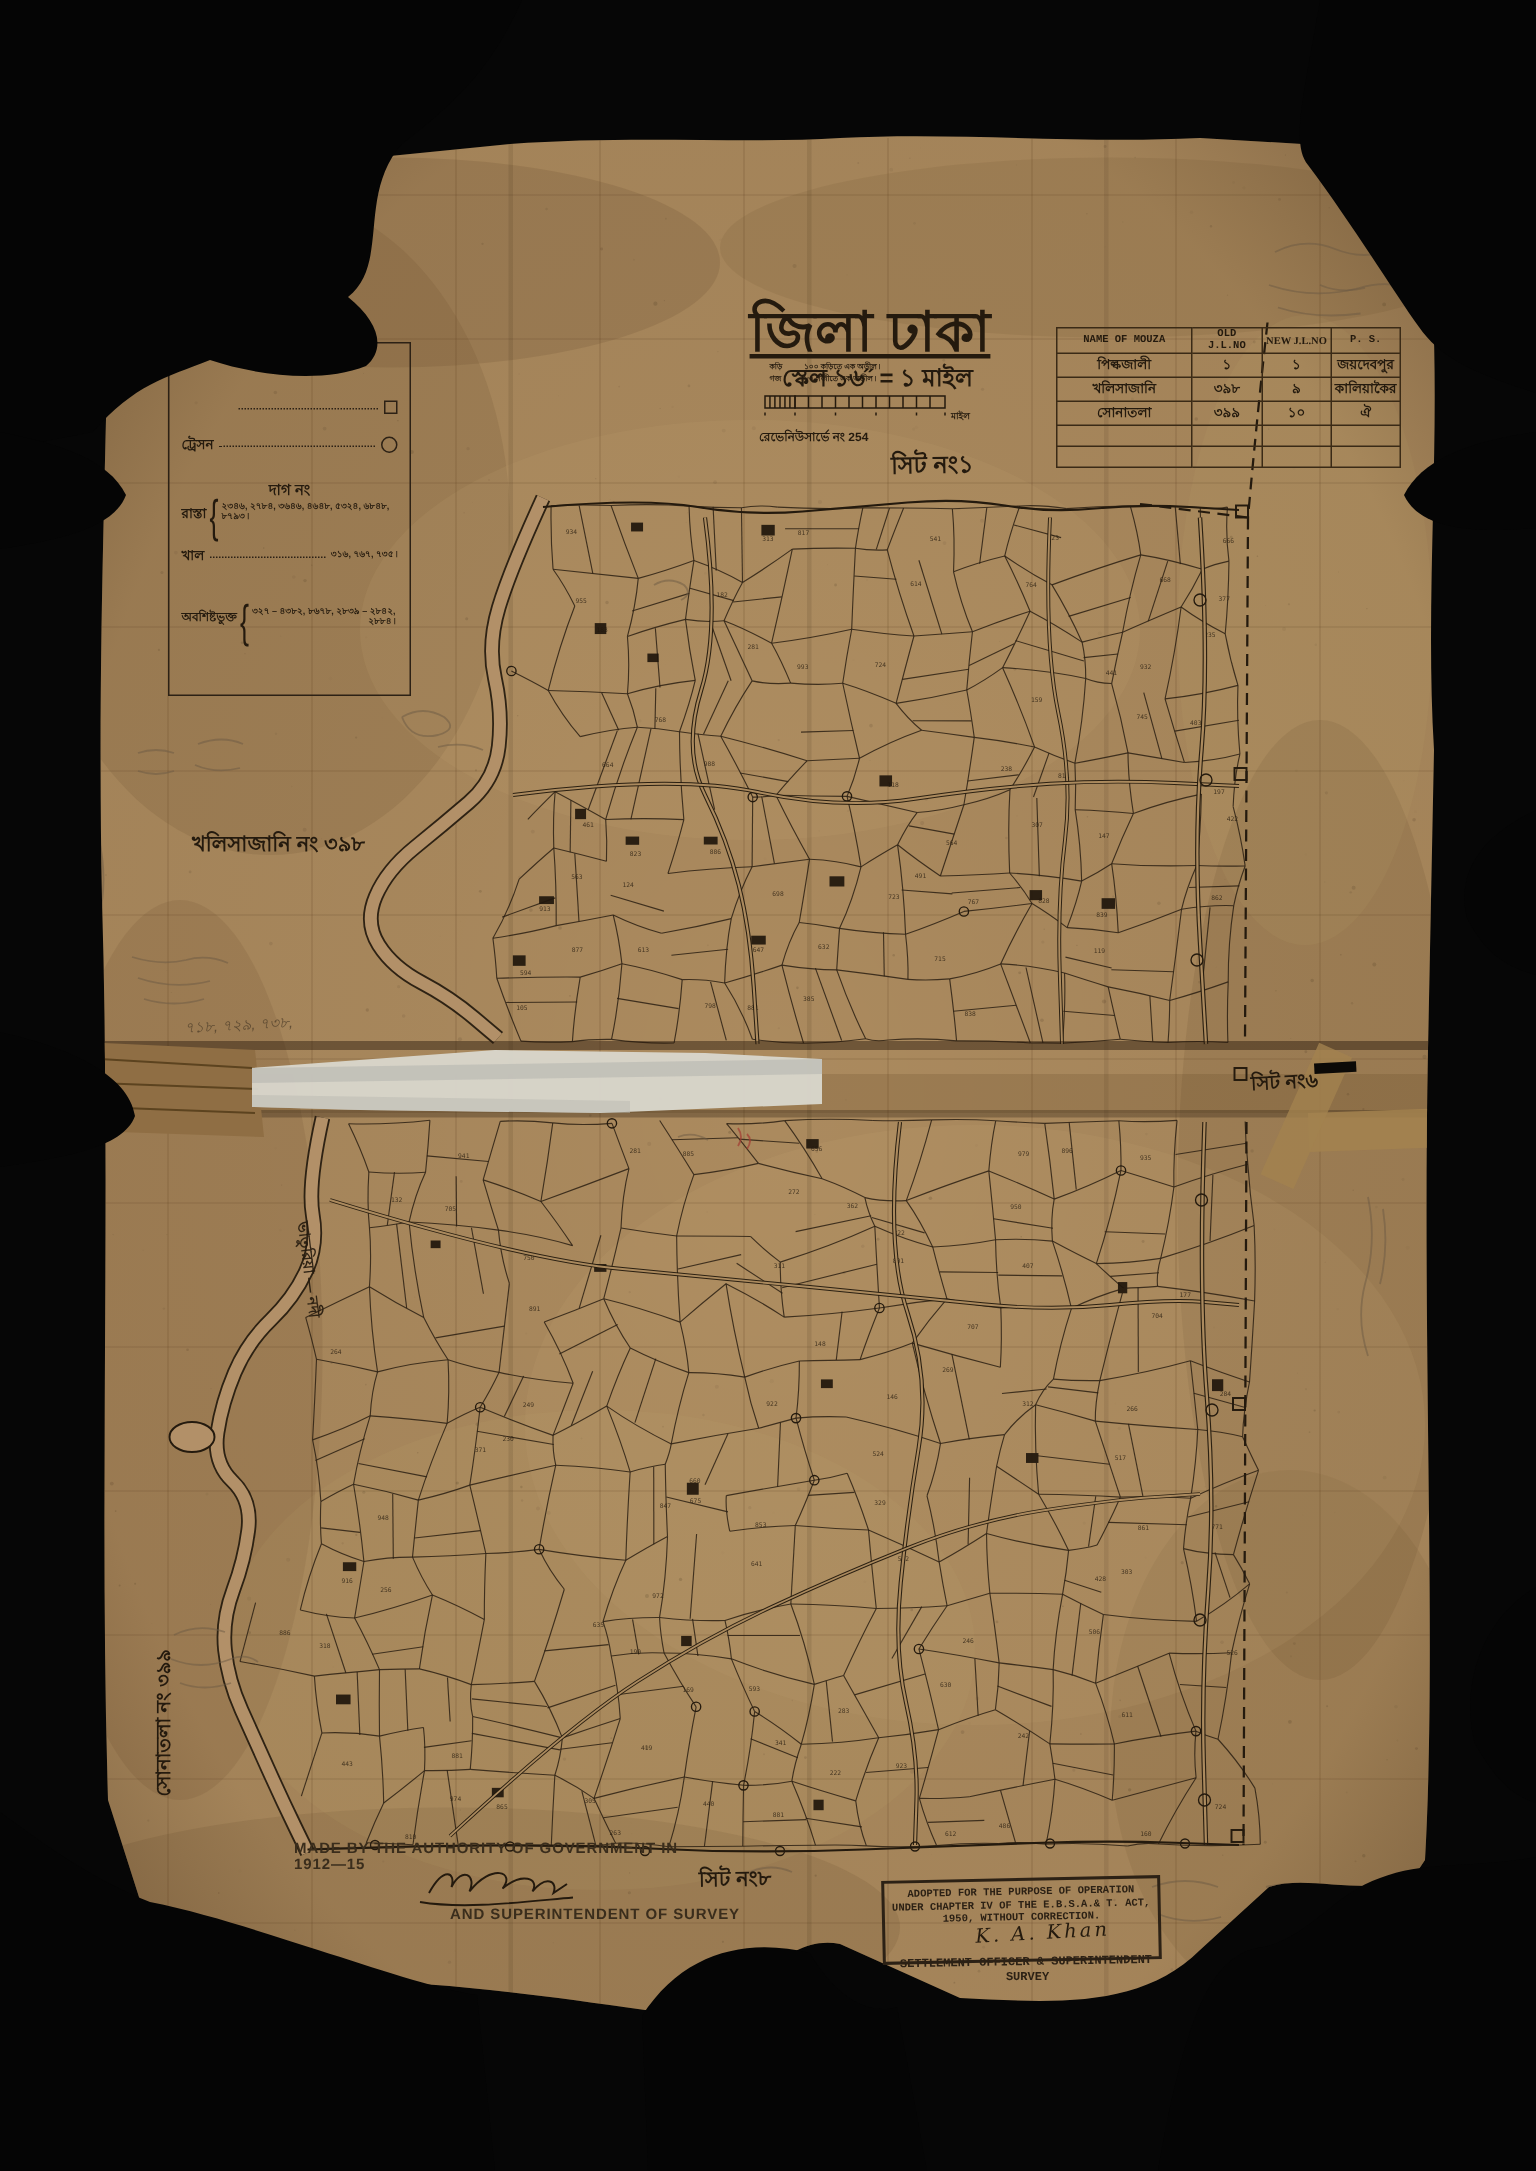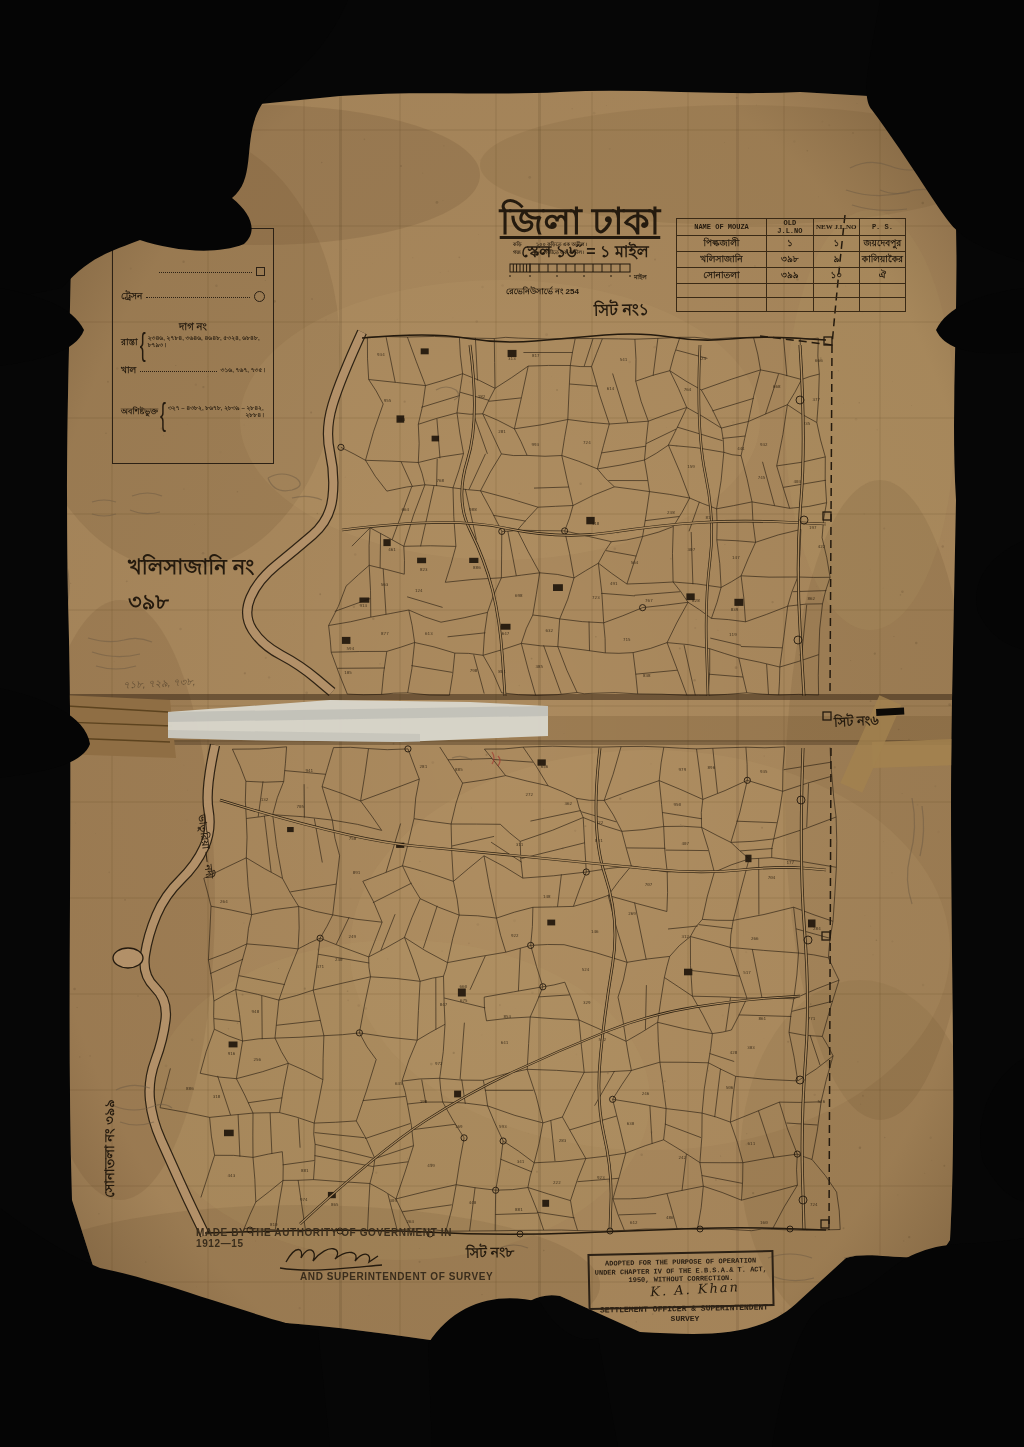--- a/index.html
+++ b/index.html
@@ -25,27 +25,27 @@
   .title-scale{left:470px;top:239px;width:230px;text-align:center;font-size:16px;font-weight:bold;}
   .cap1{left:536px;top:241px;width:120px;font-size:5px;font-weight:bold;}
   .cap2{left:536px;top:249px;width:120px;font-size:5px;font-weight:bold;}
   .capl1{left:513px;top:241px;font-size:5px;font-weight:bold;}
   .capl2{left:513px;top:249px;font-size:5px;font-weight:bold;}
   .capr{left:634px;top:272px;font-size:6px;font-weight:bold;}
   .revline{left:506px;top:285px;width:160px;font-size:8px;font-weight:bold;}
   .sheet1{left:594px;top:297px;width:90px;font-size:16px;font-weight:bold;transform:rotate(-1deg);}
   .sheet6{left:834px;top:711px;width:70px;font-size:13px;font-weight:bold;transform:rotate(-3deg);}
   .sheet8{left:466px;top:1241px;width:80px;font-size:14px;font-weight:bold;transform:rotate(-1deg);}
-  .khalisa{left:128px;top:551px;width:170px;font-size:21px;font-weight:bold;}
+  .khalisa{left:128px;top:551px;width:170px;font-size:14px;font-weight:bold;}
   .sonatola{left:-8px;top:1138px;width:236px;text-align:center;font-size:13px;font-weight:bold;transform:rotate(-90deg);}
   .riverlbl{left:130px;top:838px;width:150px;text-align:center;font-size:10px;font-weight:bold;transform:rotate(83deg);opacity:.9;}
   .pencilnote{left:123px;top:674px;width:140px;font-size:10px;color:rgba(86,68,46,.85);transform:rotate(-3deg);font-style:italic;}
   
   .mtable{left:676px;top:218px;width:230px;}
-  .mtable table{border-collapse:collapse;width:100%;}
+  .mtable table{border-collapse:collapse;width:100%;margin-left:28px;}
   .mtable th,.mtable td{border:1px solid #3a2a16;color:#241a0e;padding:0 2px;height:13px;
      font-family:"Liberation Mono","DejaVu Sans Mono",monospace;font-size:7px;font-weight:bold;text-align:center;}
   .mtable td.bncell{font-family:"Liberation Sans",sans-serif;font-size:9px;}
   
   .legend{left:112px;top:228px;width:146px;height:234px;border:1.6px solid #2c2115;font-size:9px;padding-left:14px;}
   .legend .lg-title{position:absolute;left:86px;top:-10px;font-size:14px;font-weight:bold;}
   .lg-row{position:absolute;left:8px;right:8px;display:flex;align-items:center;}
   .lg-dots{flex:1;border-bottom:1.6px dotted #2c2115;margin:0 4px;height:1px;}
   .lg-sq{width:7px;height:7px;border:1.4px solid #2c2115;}
   .lg-ci{width:9px;height:9px;border:1.4px solid #2c2115;border-radius:50%;}

